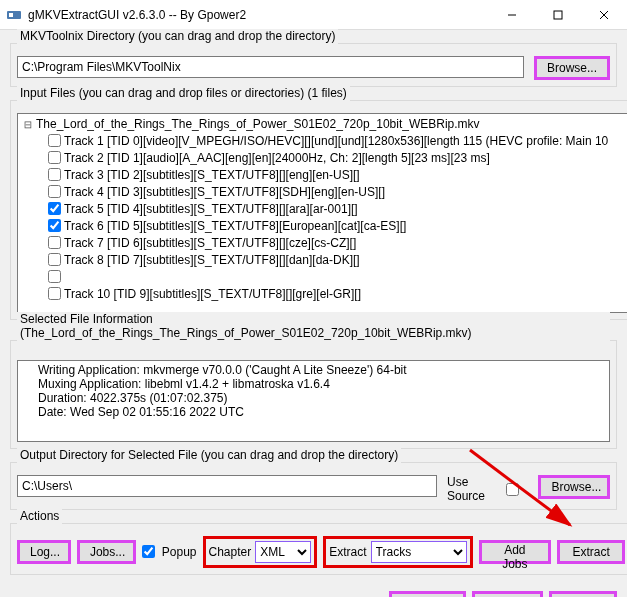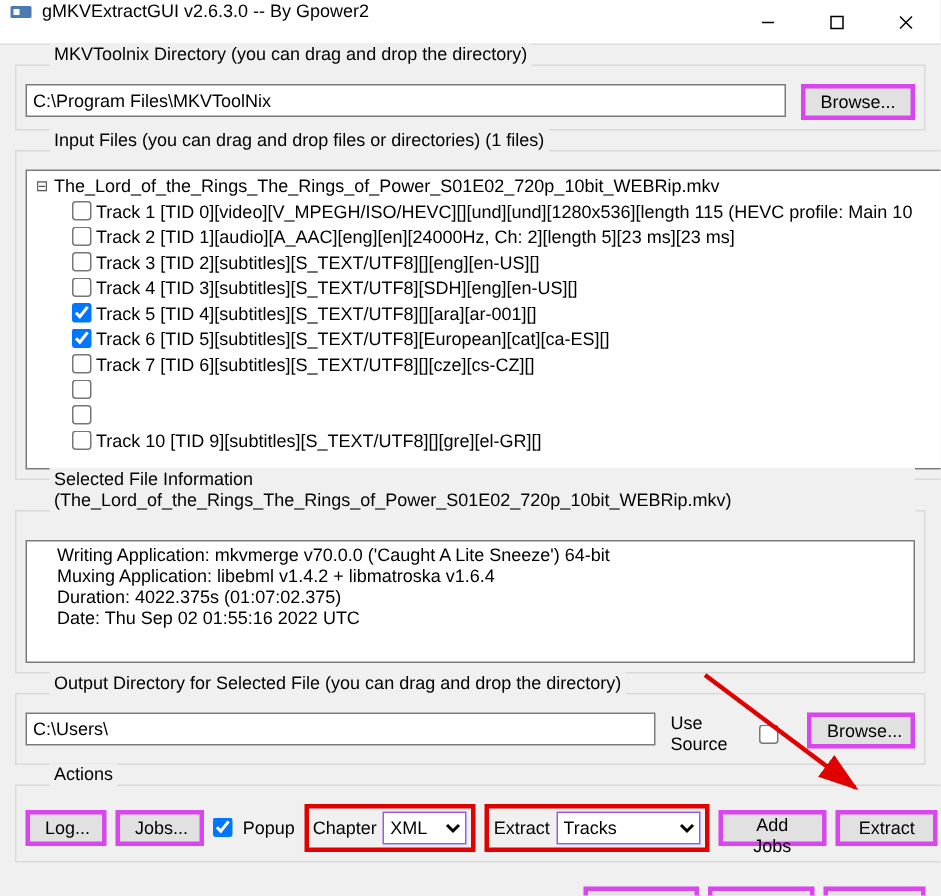--- a/index.html
+++ b/index.html
@@ -1,26 +1,26 @@
 <!DOCTYPE html>
 <html><head>
 <meta charset="utf-8">
 <style>
 *{box-sizing:border-box;font-family:"Segoe UI",Tahoma,sans-serif;font-size:12px;margin:0;padding:0}
 body{background:#f0f0f0;width:627px;height:597px;overflow:hidden;position:relative}
-.titlebar{height:30px;background:#fff;display:flex;padding-left:6px;border-bottom:1px solid #ddd}
+.titlebar{height:30px;background:#fff;display:flex;align-items:center;padding-left:6px;border-bottom:1px solid #ddd}
 .titlebar .icon{width:16px;height:16px;margin-right:6px;display:inline-flex;align-items:center;justify-content:center}
 .titlebar .title{flex:1;font-size:12px}
 .titlebar .winbtns{display:flex}
 .titlebar .winbtn{width:46px;height:30px;display:flex;align-items:center;justify-content:center;cursor:default}
 .client{padding:6px 10px 4px 10px}
 fieldset{border:1px solid #d9d9d9;margin-bottom:6px;position:relative;background:#f0f0f0;padding:16px 6px 6px 6px}
 legend{position:absolute;top:-1px;left:6px;background:#f0f0f0;padding:0 3px;font-size:12px;color:#000;transform:translateY(-50%)}
 legend{top:0}
-fieldset>legend{position:static;padding:0 3px;margin-left:16px;font-size:12px}
+fieldset>legend{position:static;padding:0 3px;margin-left:0;font-size:12px}
 fieldset{padding:6px}
 .row{display:flex;gap:10px;align-items:flex-start}
 input.textfield{flex:1;height:22px;padding:2px 4px;border:1px solid #7a7a7a;background:#fff;font-size:12px}
 button.btn{height:24px;padding:0 10px;min-width:68px;border:3px solid #d946ef;background:#e1e1e1;font-size:12px;cursor:default}
 .treebox{height:200px;border:1px solid #7a7a7a;background:#fff;overflow:scroll;overflow-x:scroll}
 .treebox-inner{min-width:720px;padding:2px}
 .filenode{display:flex;align-items:center;padding:1px 0 1px 2px;white-space:nowrap}
 .exp{width:12px;height:12px;display:inline-flex;align-items:center;justify-content:center;margin-right:2px;font-size:10px;color:#555}
 .cb{width:13px;height:13px;margin-right:3px}
 .track{display:flex;align-items:center;padding:0 0 0 28px;white-space:nowrap;height:17px}
@@ -106,39 +106,40 @@
           <div class="track">
             <input type="checkbox" class="cb" checked="" style="">
             <span>Track 6 [TID 5][subtitles][S_TEXT/UTF8][European][cat][ca-ES][]</span>
           </div>
           <div class="track">
             <input type="checkbox" class="cb" style="">
             <span>Track 7 [TID 6][subtitles][S_TEXT/UTF8][][cze][cs-CZ][]</span>
           </div>
           <div class="track">
             <input type="checkbox" class="cb" style="">
+            <span>Track 8 [TID 7][subtitles][S_TEXT/UTF8][][dan][da-DK][]</span>
           </div>
           <div class="track">
             <input type="checkbox" class="cb" style="">
           </div>
           <div class="track">
             <input type="checkbox" class="cb" style="">
             <span>Track 10 [TID 9][subtitles][S_TEXT/UTF8][][gre][el-GR][]</span>
           </div>
         </div>
     </div>
   </fieldset>
 
   <fieldset>
     <legend>Selected File Information (The_Lord_of_the_Rings_The_Rings_of_Power_S01E02_720p_10bit_WEBRip.mkv)</legend>
     <div class="infobox">
       <div>Writing Application: mkvmerge v70.0.0 ('Caught A Lite Sneeze') 64-bit</div>
       <div>Muxing Application: libebml v1.4.2 + libmatroska v1.6.4</div>
       <div>Duration: 4022.375s (01:07:02.375)</div>
-      <div>Date: Thu Sep 02 01:55:16 2022 UTC</div>
+      <div>Date: Wed Sep 02 01:55:16 2022 UTC</div>
     </div>
   </fieldset>
 
   <fieldset>
     <legend>Output Directory for Selected File (you can drag and drop the directory)</legend>
     <div class="row">
       <input class="textfield" style="flex: 0 0 420px;" value="C:\Users\">
       <div class="use-source">
         <span>Use Source</span>
         <input type="checkbox" class="cb" style="">

